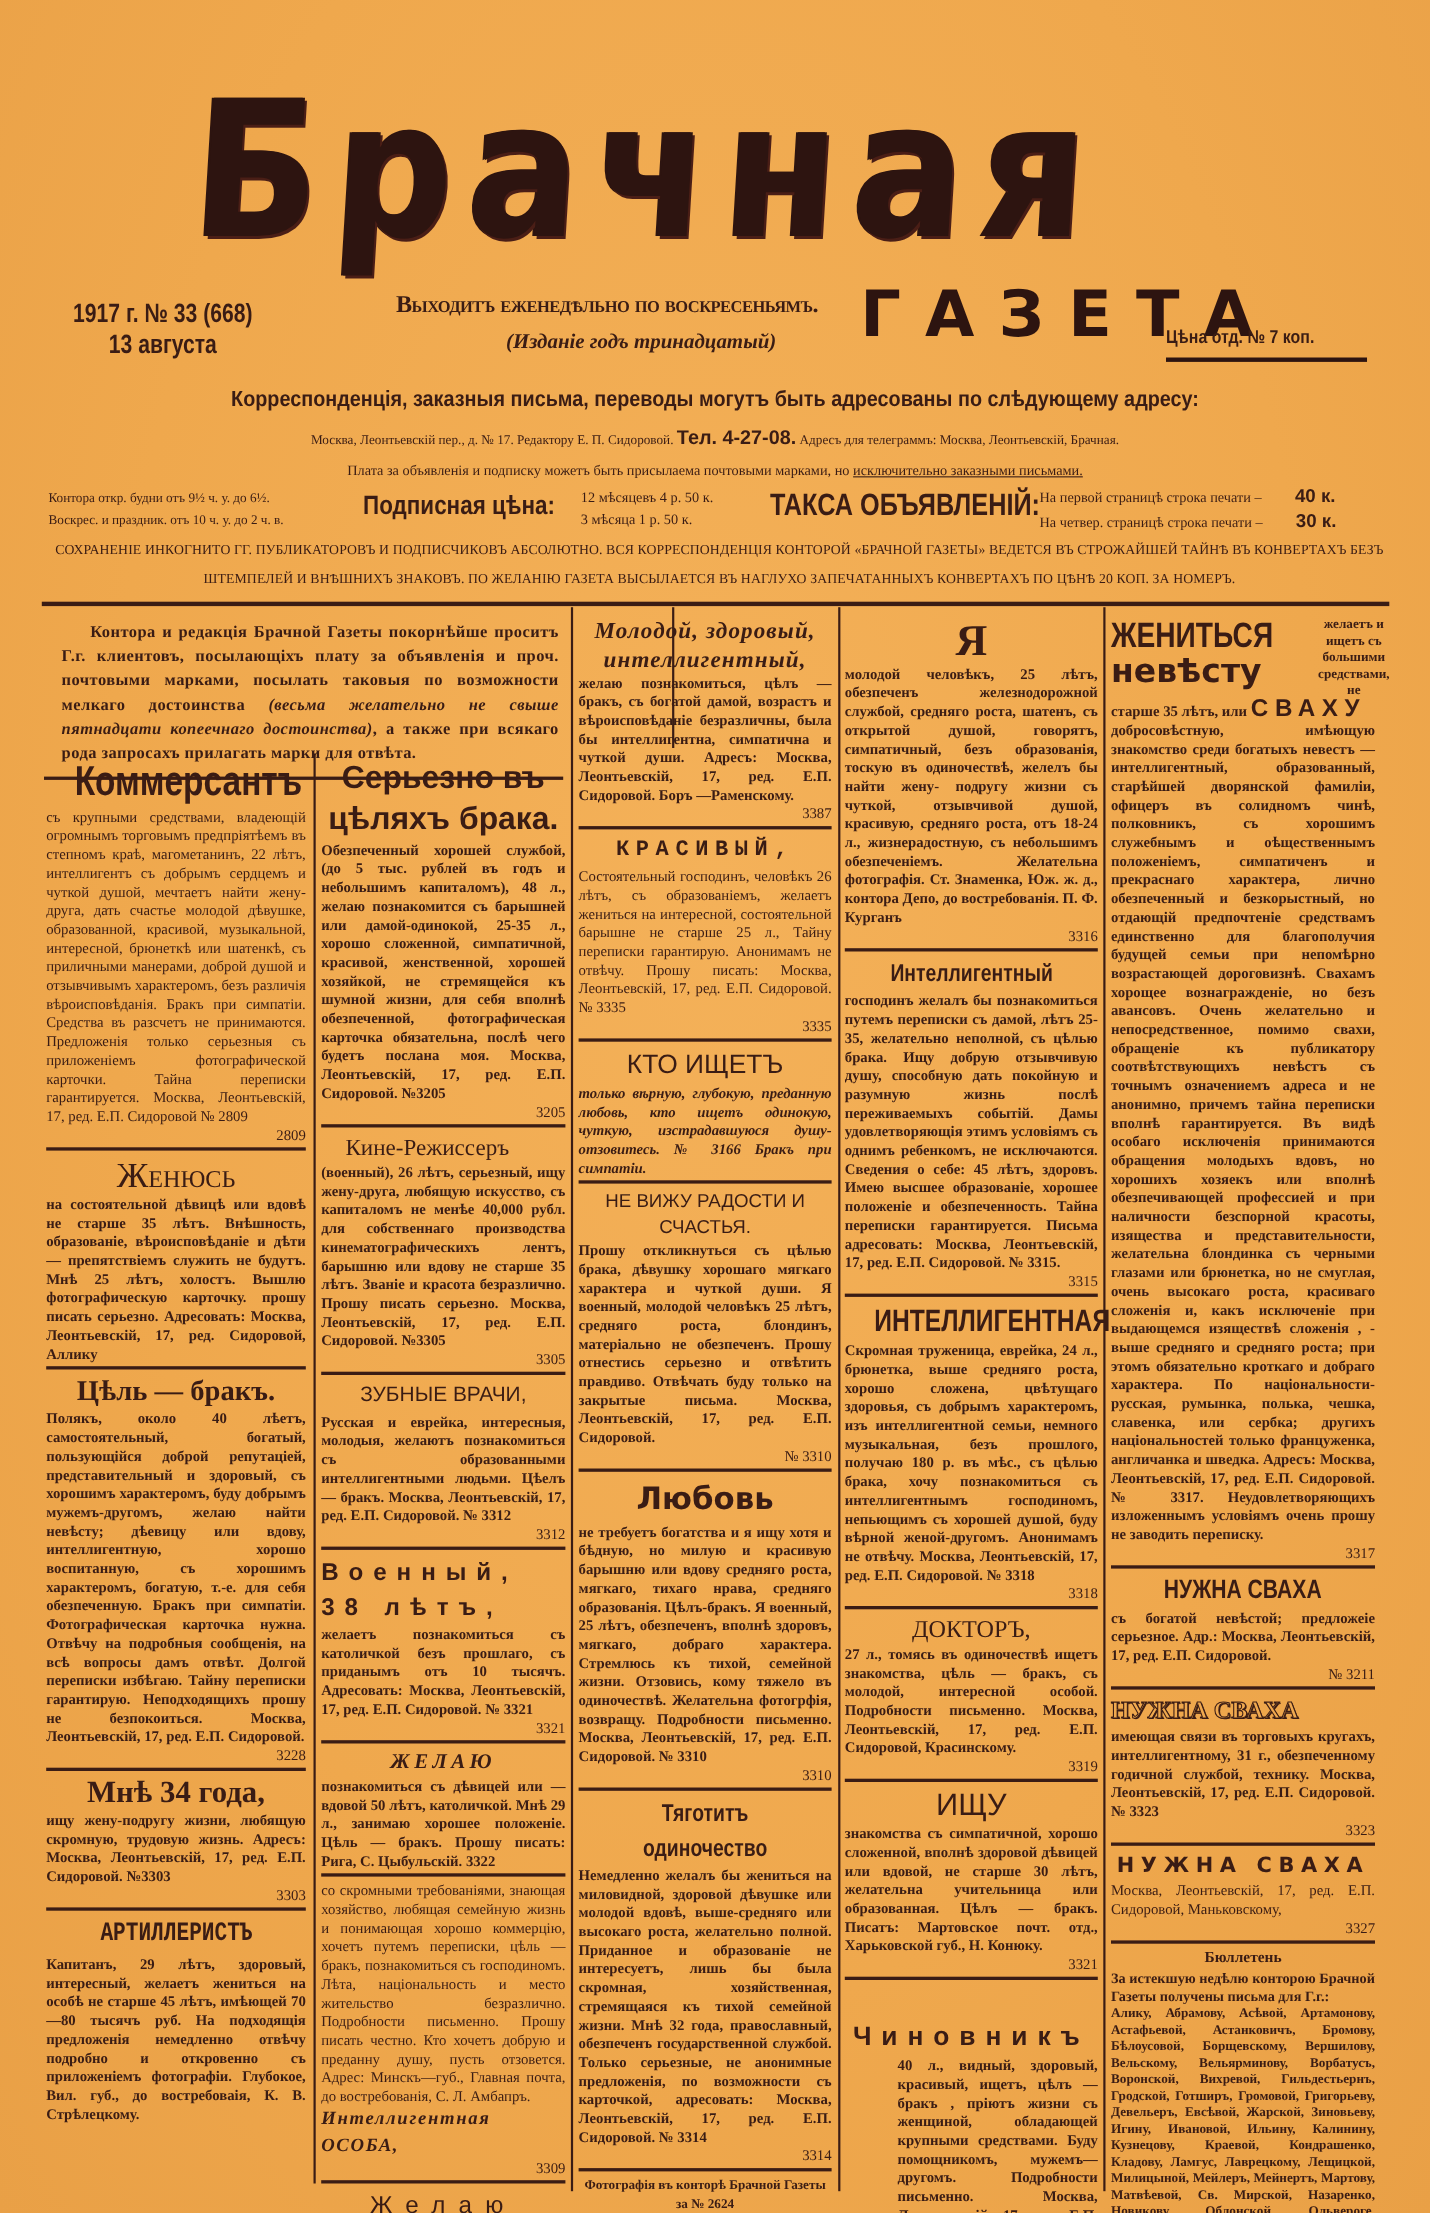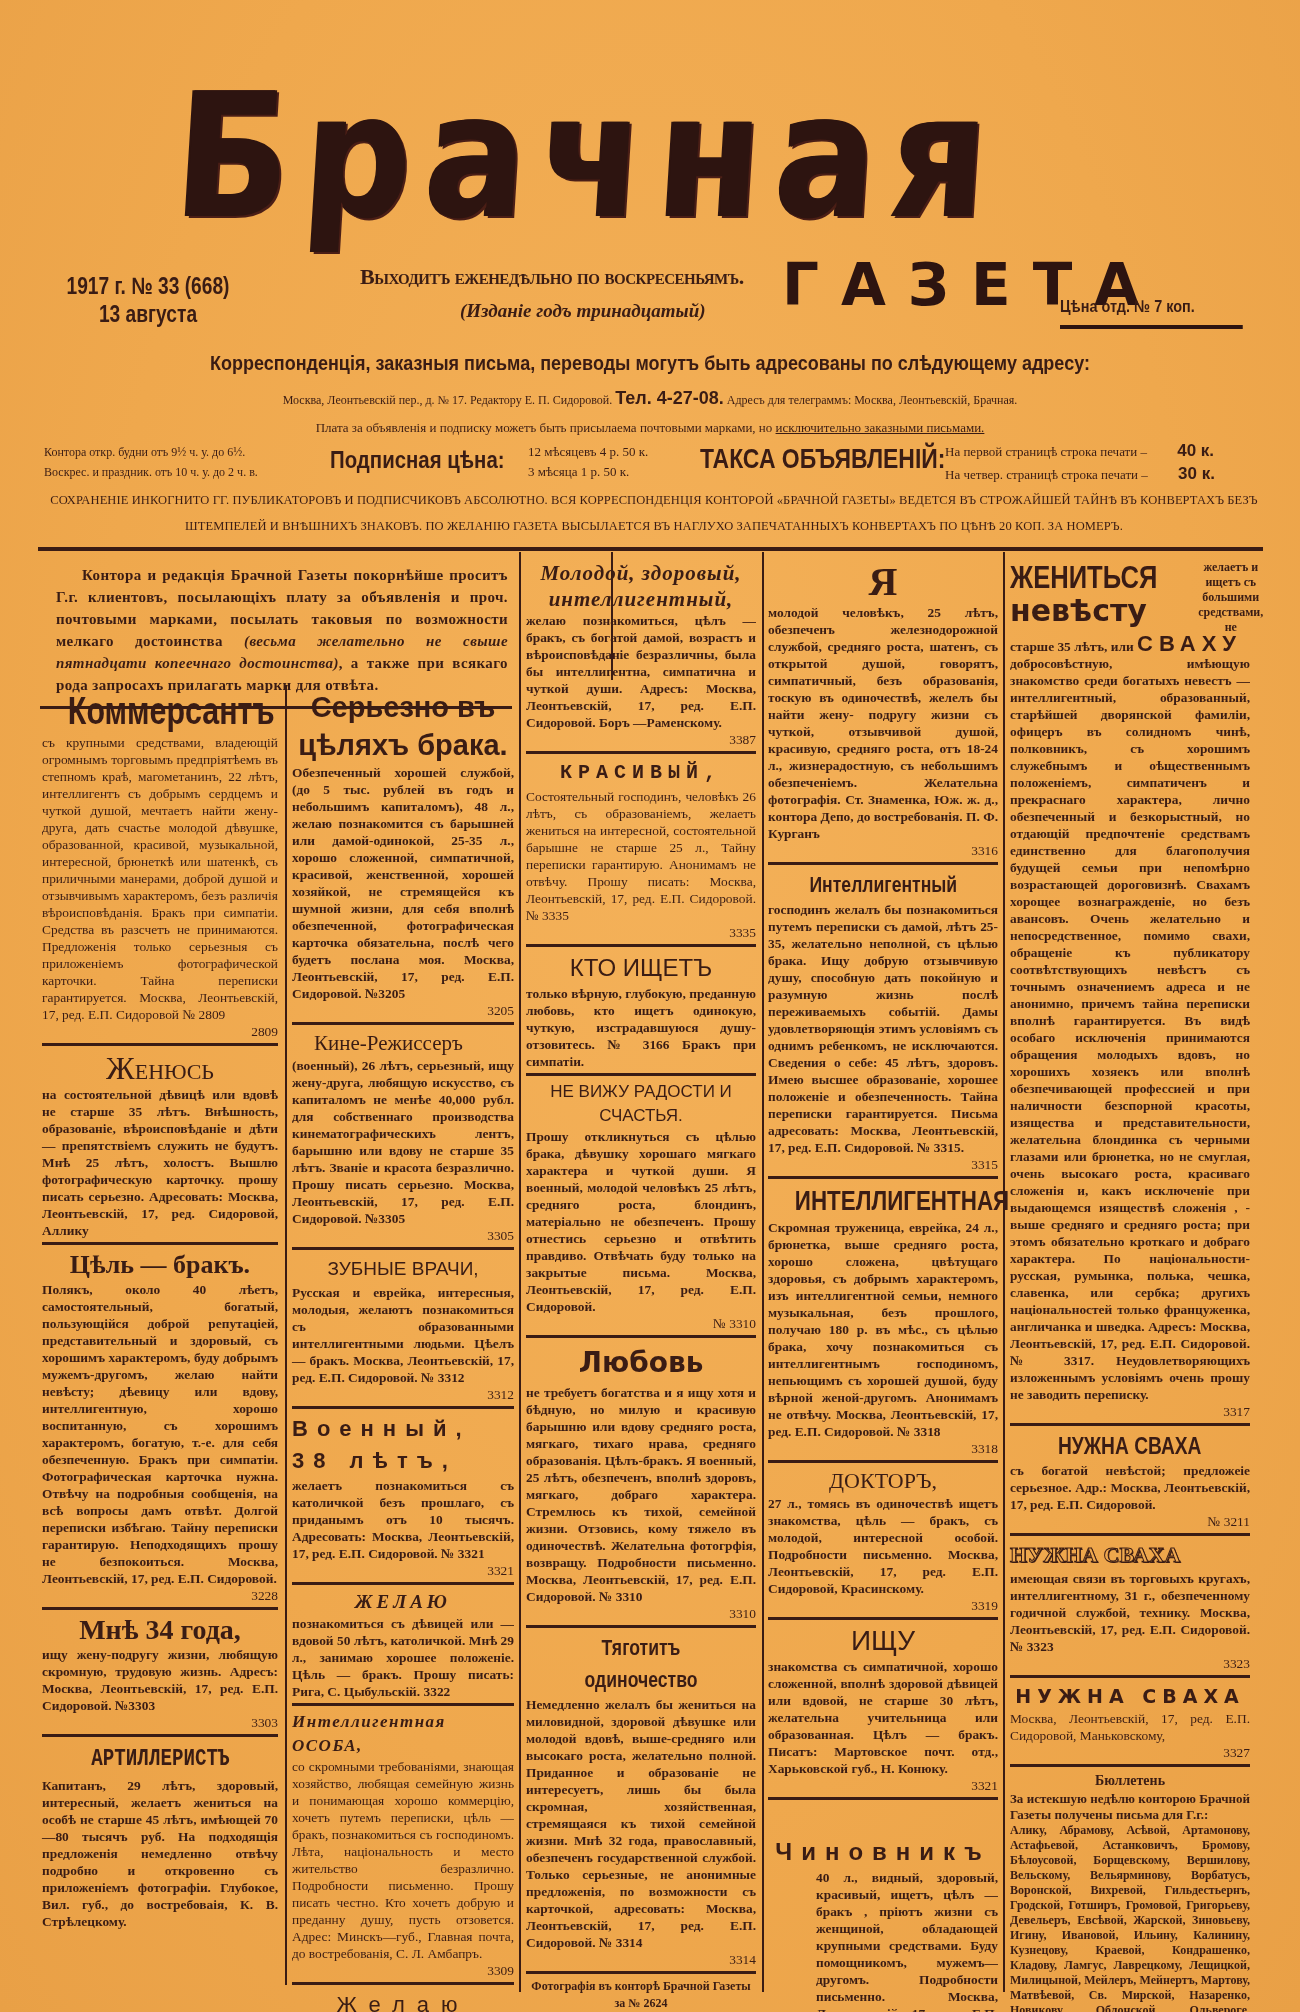--- a/index.html
+++ b/index.html
@@ -164,22 +164,22 @@
       <p class="num">
           <span></span>
           <span>3321</span>
         </p>
     </div>
     <div class="ad">
       <p class="h" style="font-style:italic;font-weight:bold;font-size:19px;line-height:26px;letter-spacing:4px;">ЖЕЛАЮ</p>
       <p style="font-weight:bold;">познакомиться съ дѣвицей или —вдовой 50 лѣтъ, католичкой. Мнѣ 29 л., занимаю хорошее положеніе. Цѣль — бракъ. Прошу писать: Рига, С. Цыбульскій. 3322</p>
     </div>
     <div class="ad">
+      <p>со скромными требованіями, знающая хозяйство, любящая семейную жизнь и понимающая хорошо коммерцію, хочетъ путемъ переписки, цѣль — бракъ, познакомиться съ господиномъ. Лѣта, національность и место жительство безразлично. Подробности письменно. Прошу писать честно. Кто хочетъ добрую и преданну душу, пусть отзовется. Адрес: Минскъ—губ., Главная почта, до востребованія, С. Л. Амбапръ.</p>
       <p style="font-style:italic;font-weight:bold;font-size:17px;line-height:24px;letter-spacing:1.5px;">Интеллигентная ОСОБА,</p>
-      <p>со скромными требованіями, знающая хозяйство, любящая семейную жизнь и понимающая хорошо коммерцію, хочетъ путемъ переписки, цѣль — бракъ, познакомиться съ господиномъ. Лѣта, національность и место жительство безразлично. Подробности письменно. Прошу писать честно. Кто хочетъ добрую и преданну душу, пусть отзовется. Адрес: Минскъ—губ., Главная почта, до востребованія, С. Л. Амбапръ.</p>
       <p class="num">
           <span></span>
           <span>3309</span>
         </p>
     </div>
     <div class="ad">
       <p class="h" style="font-family:'Liberation Sans',sans-serif;font-size:22px;line-height:32px;letter-spacing:12px;">Желаю</p>
 
     </div>
   </div>
@@ -196,21 +196,21 @@
     <div class="ad">
       <p class="h" style="font-family:Liberation Mono, monospace;font-weight:bold;font-size:20px;line-height:30px;letter-spacing:6px;">КРАСИВЫЙ,</p>
       <p>Состоятельный господинъ, человѣкъ 26 лѣтъ, съ образованіемъ, желаетъ жениться на интересной, состоятельной барышне не старше 25 л., Тайну переписки гарантирую. Анонимамъ не отвѣчу. Прошу писать: Москва, Леонтьевскій, 17, ред. Е.П. Сидоровой. № 3335</p>
       <p class="num">
           <span></span>
           <span>3335</span>
         </p>
     </div>
     <div class="ad">
       <p class="h" style="font-family:'Liberation Sans',sans-serif;font-size:24px;line-height:34px;">КТО ИЩЕТЪ</p>
-      <p style="font-weight:bold;">только вѣрную, глубокую, преданную любовь, кто ищетъ одинокую, чуткую, изстрадавшуюся душу- отзовитесь. № 3166 Бракъ при симпатіи.</p>
+      <p style="font-weight:bold;font-style:italic;">только вѣрную, глубокую, преданную любовь, кто ищетъ одинокую, чуткую, изстрадавшуюся душу- отзовитесь. № 3166 Бракъ при симпатіи.</p>
     </div>
     <div class="ad">
       <p class="h" style="font-family:'Liberation Sans',sans-serif;font-size:17px;line-height:24px;">НЕ ВИЖУ РАДОСТИ И СЧАСТЬЯ.</p>
       <p style="font-weight:bold;">Прошу откликнуться съ цѣлью брака, дѣвушку хорошаго мягкаго характера и чуткой души. Я военный, молодой человѣкъ 25 лѣтъ, средняго роста, блондинъ, матеріально не обезпеченъ. Прошу отнестись серьезно и отвѣтить правдиво. Отвѣчать буду только на закрытые письма. Москва, Леонтьевскій, 17, ред. Е.П. Сидоровой.</p>
       <p class="num">
           <span></span>
           <span>№ 3310</span>
         </p>
     </div>
     <div class="ad">

